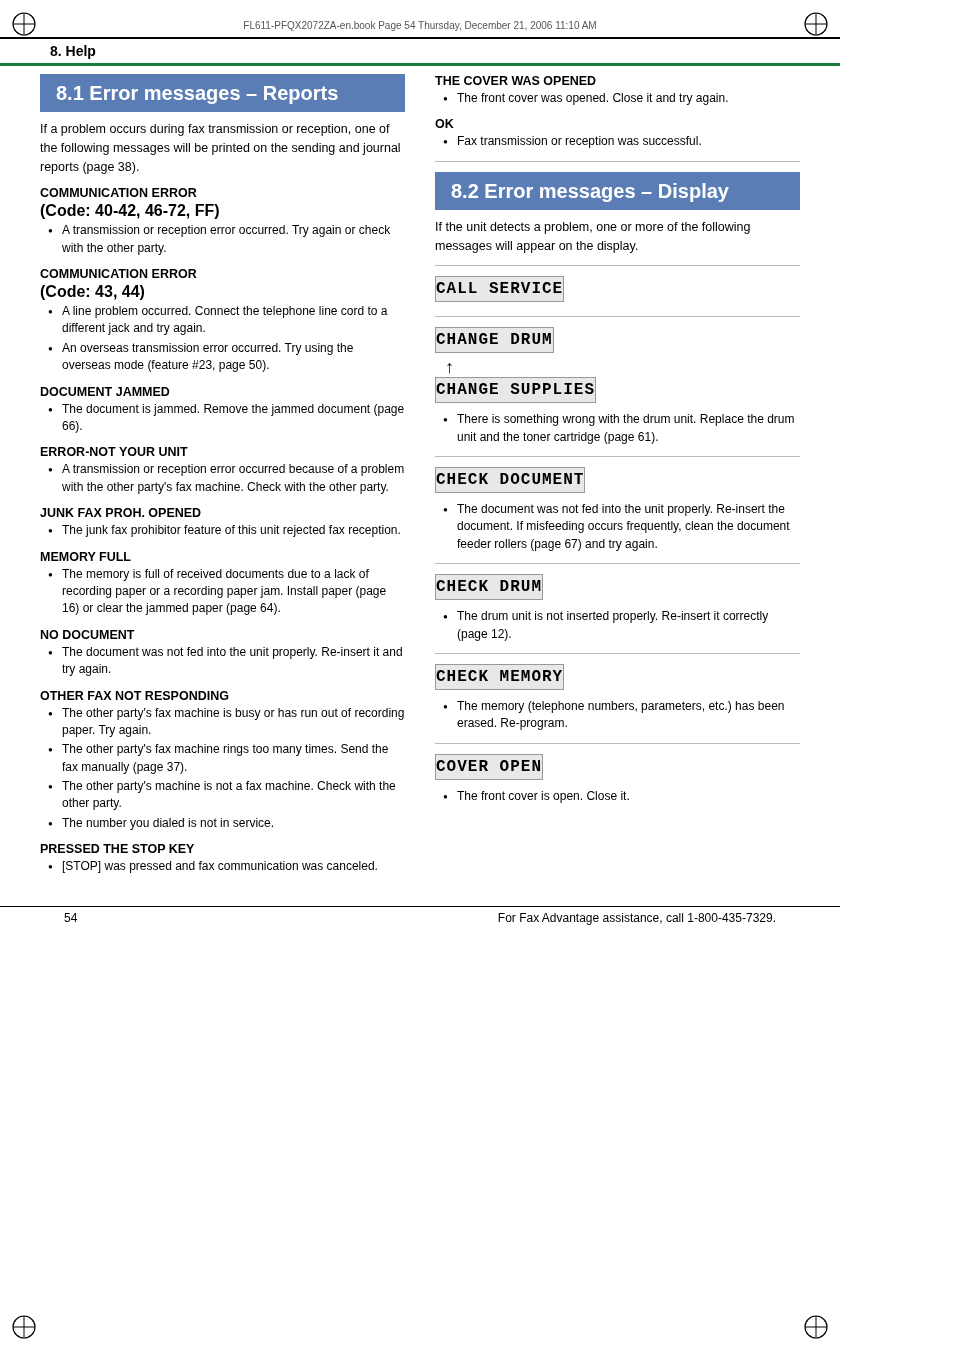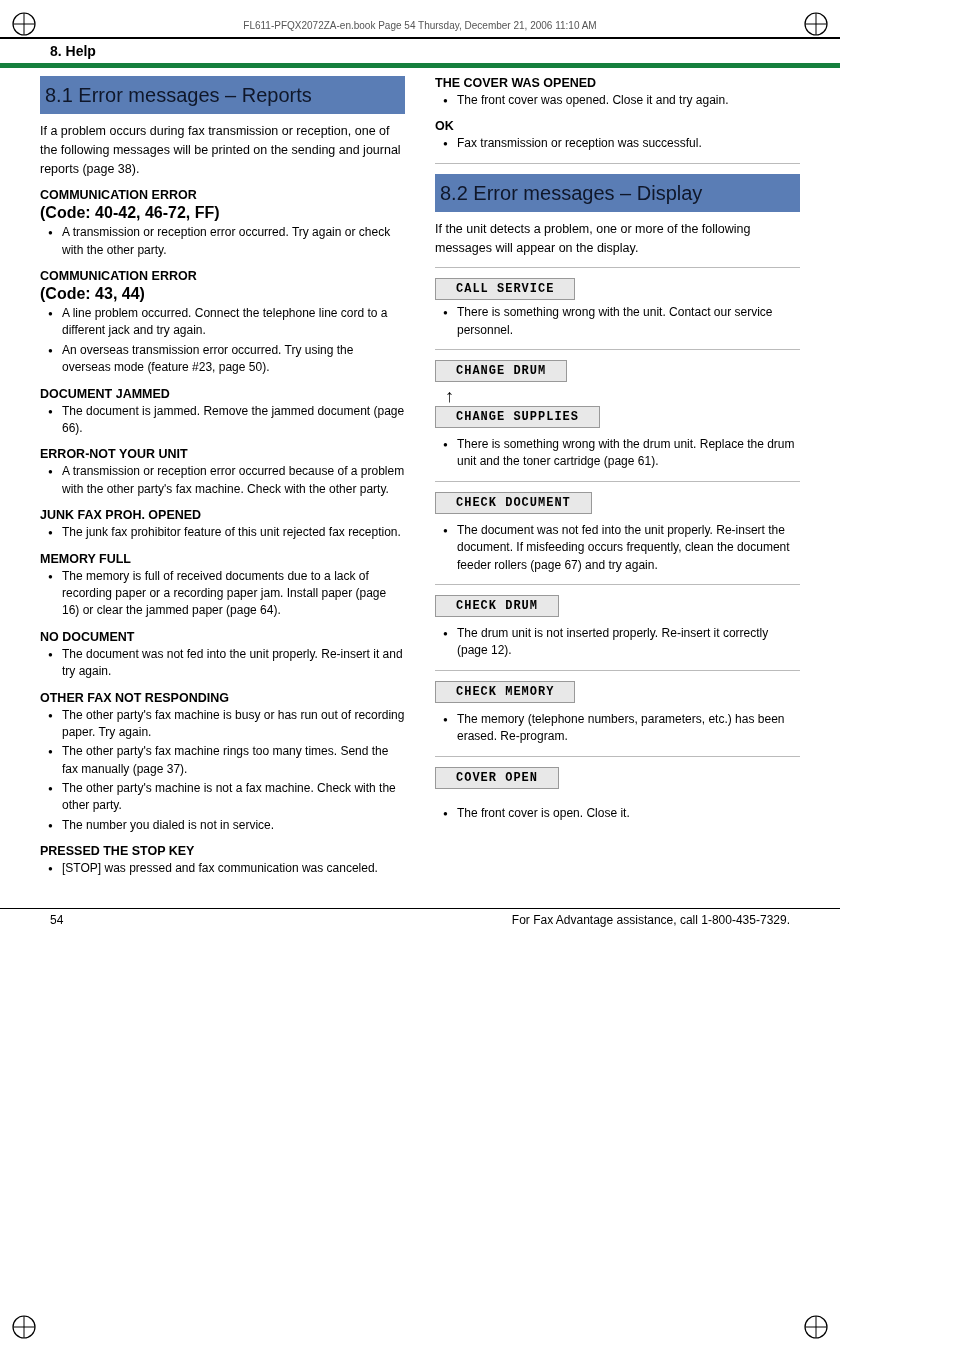--- a/index.html
+++ b/index.html
@@ -35,21 +35,21 @@
       font-size: 10px;
       color: #555;
       text-align: center;
       margin-bottom: 6px;
       padding: 0 50px;
     }
 
     
     .chapter-header {
       border-top: 2px solid #000;
-      border-bottom: 5px solid #15803d;
+      border-bottom: 3px solid #15803d;
       padding: 4px 50px;
       margin-bottom: 8px;
     }
     .chapter-header span {
       font-weight: bold;
       font-size: 14px;
     }
 
     
     .content-area {
@@ -62,24 +62,24 @@
       min-width: 0;
     }
     .right-col {
       flex: 1;
       min-width: 0;
     }
 
     
     .section-title {
       background: #5a7db5;
-      color: #0f172a;
+      color: #ffffff;
       font-size: 20px;
-      font-weight: normal;
-      padding: 6px 5px;
+      font-weight: bold;
+      padding: 6px 16px;
       margin-bottom: 8px;
       line-height: 1.3;
     }
 
     .section-intro {
       font-size: 12.5px;
       line-height: 1.5;
       margin-bottom: 10px;
     }
 
@@ -114,23 +114,23 @@
       position: absolute;
       left: 0;
       top: 3px;
     }
 
     
     .display-box {
       background: #e8e8e8;
       border: 1px solid #999;
       display: inline-block;
-      padding: 3px 20px;
+      padding: 3px 0;
       font-family: 'Courier New', monospace;
-      font-size: 12px;
+      font-size: 16px;
       font-weight: bold;
       letter-spacing: 1px;
       margin-bottom: 4px;
     }
     .display-box-section {
       margin-bottom: 8px;
     }
 
     
     .arrow-down {
@@ -145,21 +145,21 @@
     .ok-heading {
       font-weight: bold;
       font-size: 12.5px;
       margin-bottom: 2px;
     }
 
     
     .page-footer {
       border-top: 1px solid #000;
       margin-top: 20px;
-      padding: 4px 50px;
+      padding: 4px 64px;
       display: flex;
       justify-content: space-between;
       font-size: 12px;
     }
 
     
     .section-divider {
       border: none;
       border-top: 1px solid #bbb;
       margin: 10px 0;
@@ -303,23 +303,20 @@
       </div>
 
       <hr class="section-divider">
 
       <div class="section-title">8.2 Error messages – Display</div>
       <p class="section-intro">If the unit detects a problem, one or more of the following messages will appear on the display.</p>
 
       <div class="display-box-section">
         <hr class="section-divider">
         <div class="display-box">CALL SERVICE</div>
-        <ul class="bullet-list">
-          <li>There is something wrong with the unit. Contact our service personnel.</li>
-        </ul>
       </div>
 
       <div class="display-box-section">
         <hr class="section-divider">
         <div class="display-box">CHANGE DRUM</div>
         <span class="arrow-down">↑</span>
         <div class="display-box">CHANGE SUPPLIES</div>
         <ul class="bullet-list" style="margin-top:4px">
           <li>There is something wrong with the drum unit. Replace the drum unit and the toner cartridge (page 61).</li>
         </ul>
@@ -345,21 +342,21 @@
         <hr class="section-divider">
         <div class="display-box">CHECK MEMORY</div>
         <ul class="bullet-list" style="margin-top:4px">
           <li>The memory (telephone numbers, parameters, etc.) has been erased. Re-program.</li>
         </ul>
       </div>
 
       <div class="display-box-section">
         <hr class="section-divider">
         <div class="display-box">COVER OPEN</div>
-        <ul class="bullet-list" style="margin-top:12px">
+        <ul class="bullet-list" style="margin-top:4px">
           <li>The front cover is open. Close it.</li>
         </ul>
       </div>
 
     </div>
 
   </div>
 
   <div class="page-footer">
     <span>54</span>

